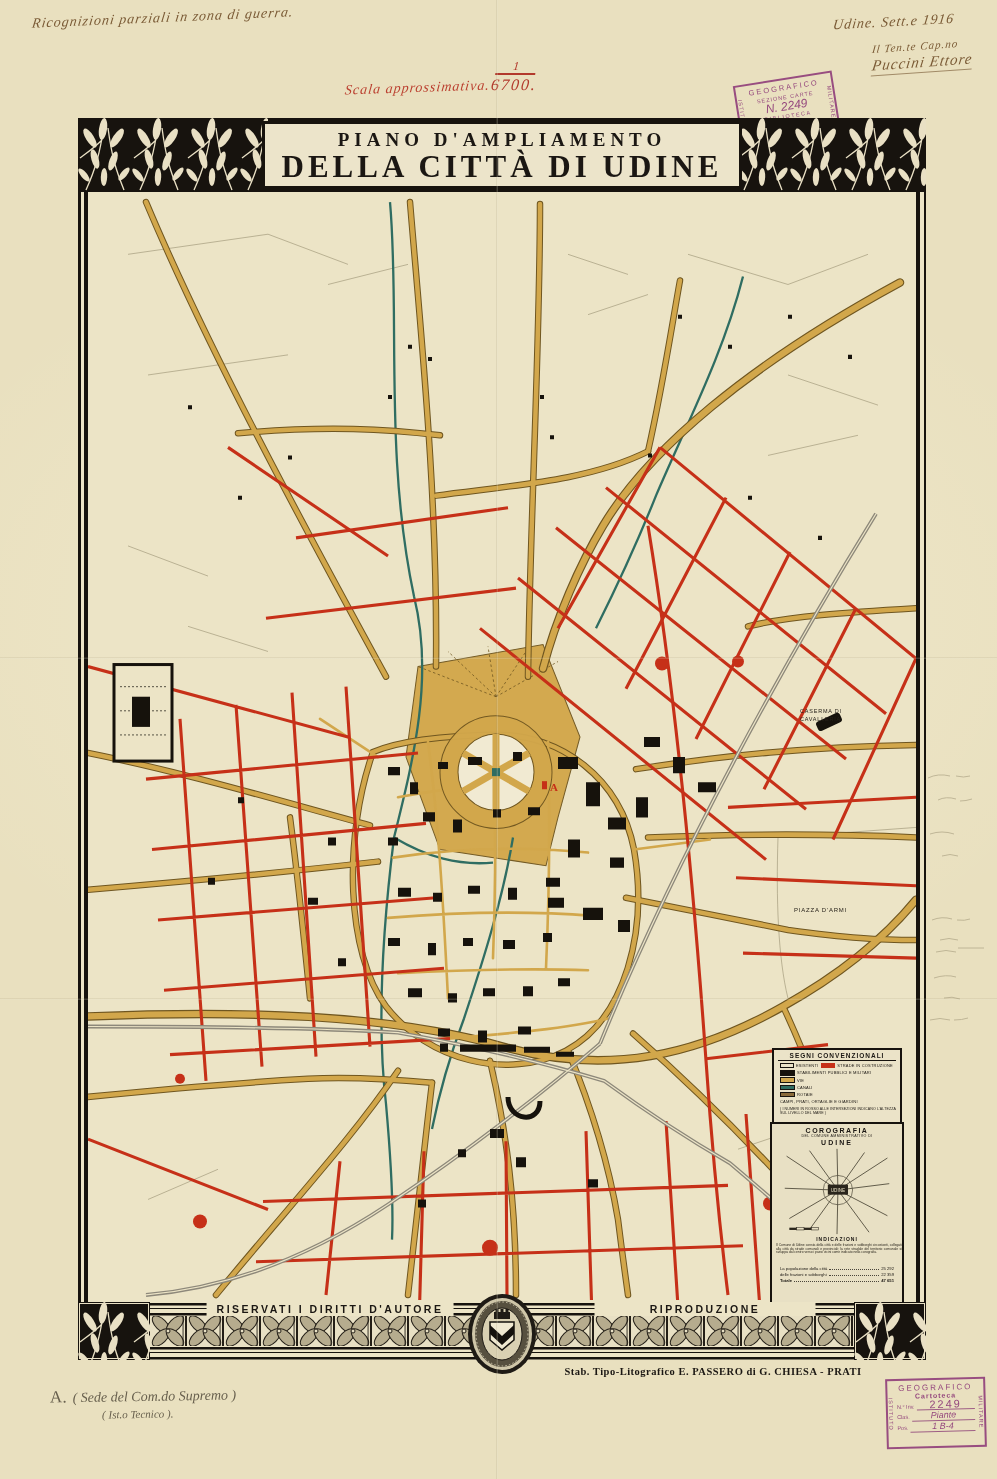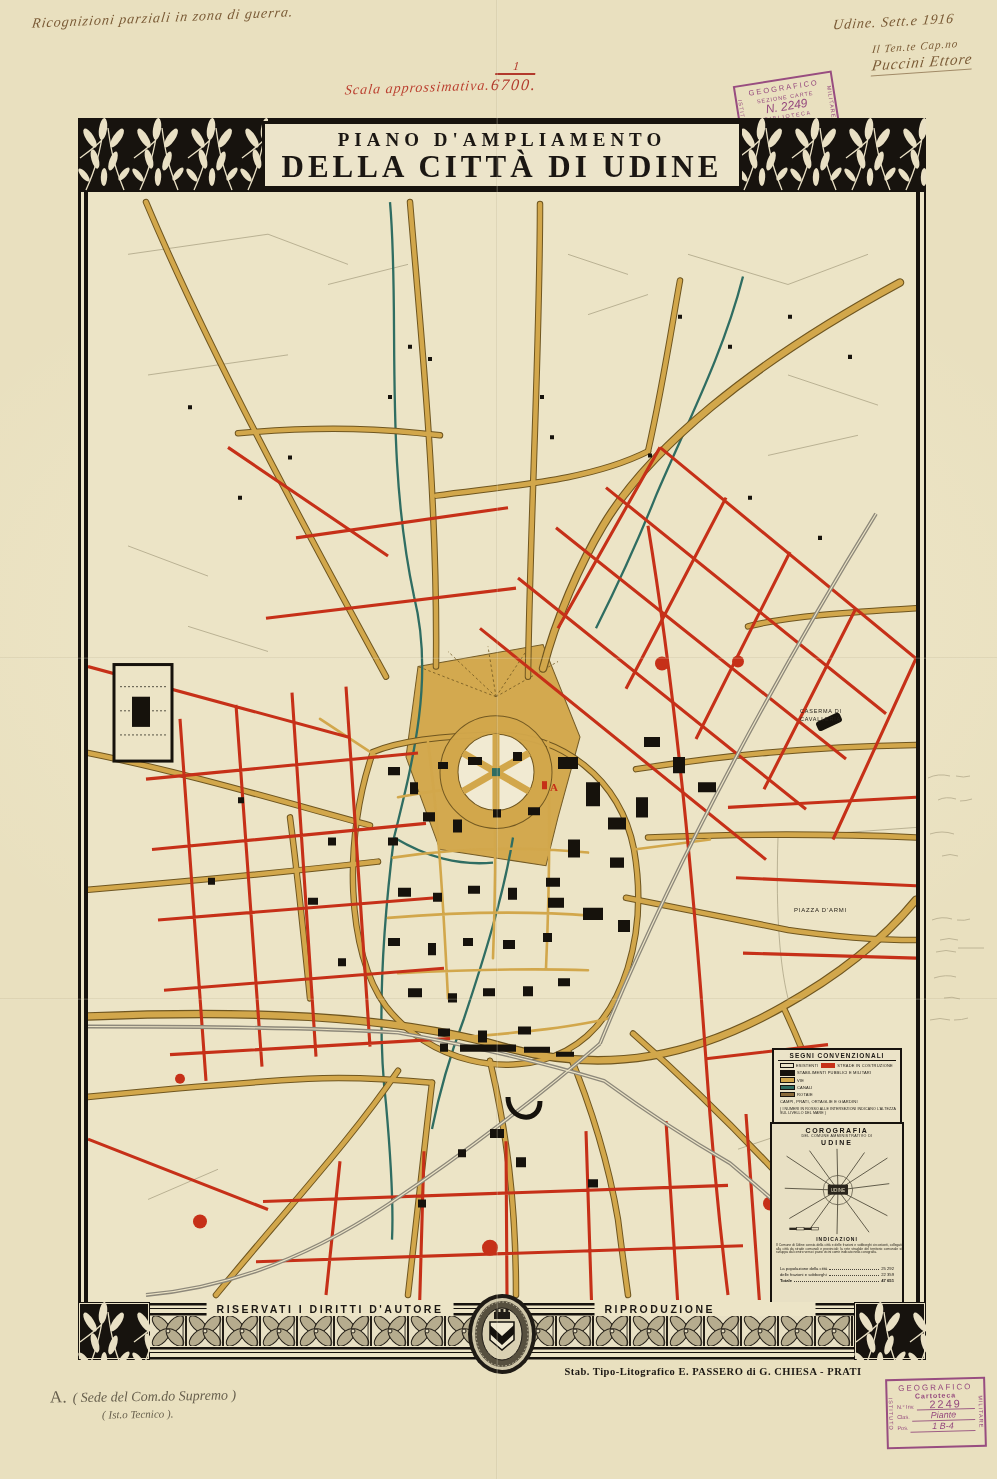--- a/index.html
+++ b/index.html
@@ -107,21 +107,21 @@
   .coro .st-row .leader{flex:1; border-bottom:1px dotted #4a443a; margin:0 2px;}
   .coro .st-row.total{font-weight:bold;}
 
   
   .band{position:absolute; left:0; top:1184px; width:848px; height:58px; background:var(--paper,#ece4c6);}
   .rules{position:absolute; left:0; right:0; height:14px;
      background:
       linear-gradient(#17130e,#17130e) 0 1px/100% 2.5px no-repeat,
       linear-gradient(#17130e,#17130e) 0 6px/100% 1.2px no-repeat,
       linear-gradient(#17130e,#17130e) 0 10.5px/100% 2.5px no-repeat;}
-  .rules.top{top:0;} .rules.bot{bottom:0;}
+  .rules.top{top:0;text-align:center;} .rules.bot{bottom:0;}
   .rules .rtext{position:absolute; top:0; transform:translateX(-50%); background:var(--paper,#ece4c6);
       padding:0 10px; font-size:10.5px; font-weight:bold; letter-spacing:2.5px; line-height:14px; font-family:"Liberation Sans", sans-serif;}
   .petals{position:absolute; left:72px; top:14px; width:704px; height:30px;}
   .corner{position:absolute; top:0; width:72px; height:58px; z-index:2;}
   .corner.cl{left:0;} .corner.cr{right:0;}
   .seal{position:absolute; left:386px; top:-10px; z-index:4;}
 
   .imprint{position:absolute; left:540px; top:1366px; width:346px; text-align:center;
            font-size:10.5px; font-weight:bold; letter-spacing:.5px;}
 

